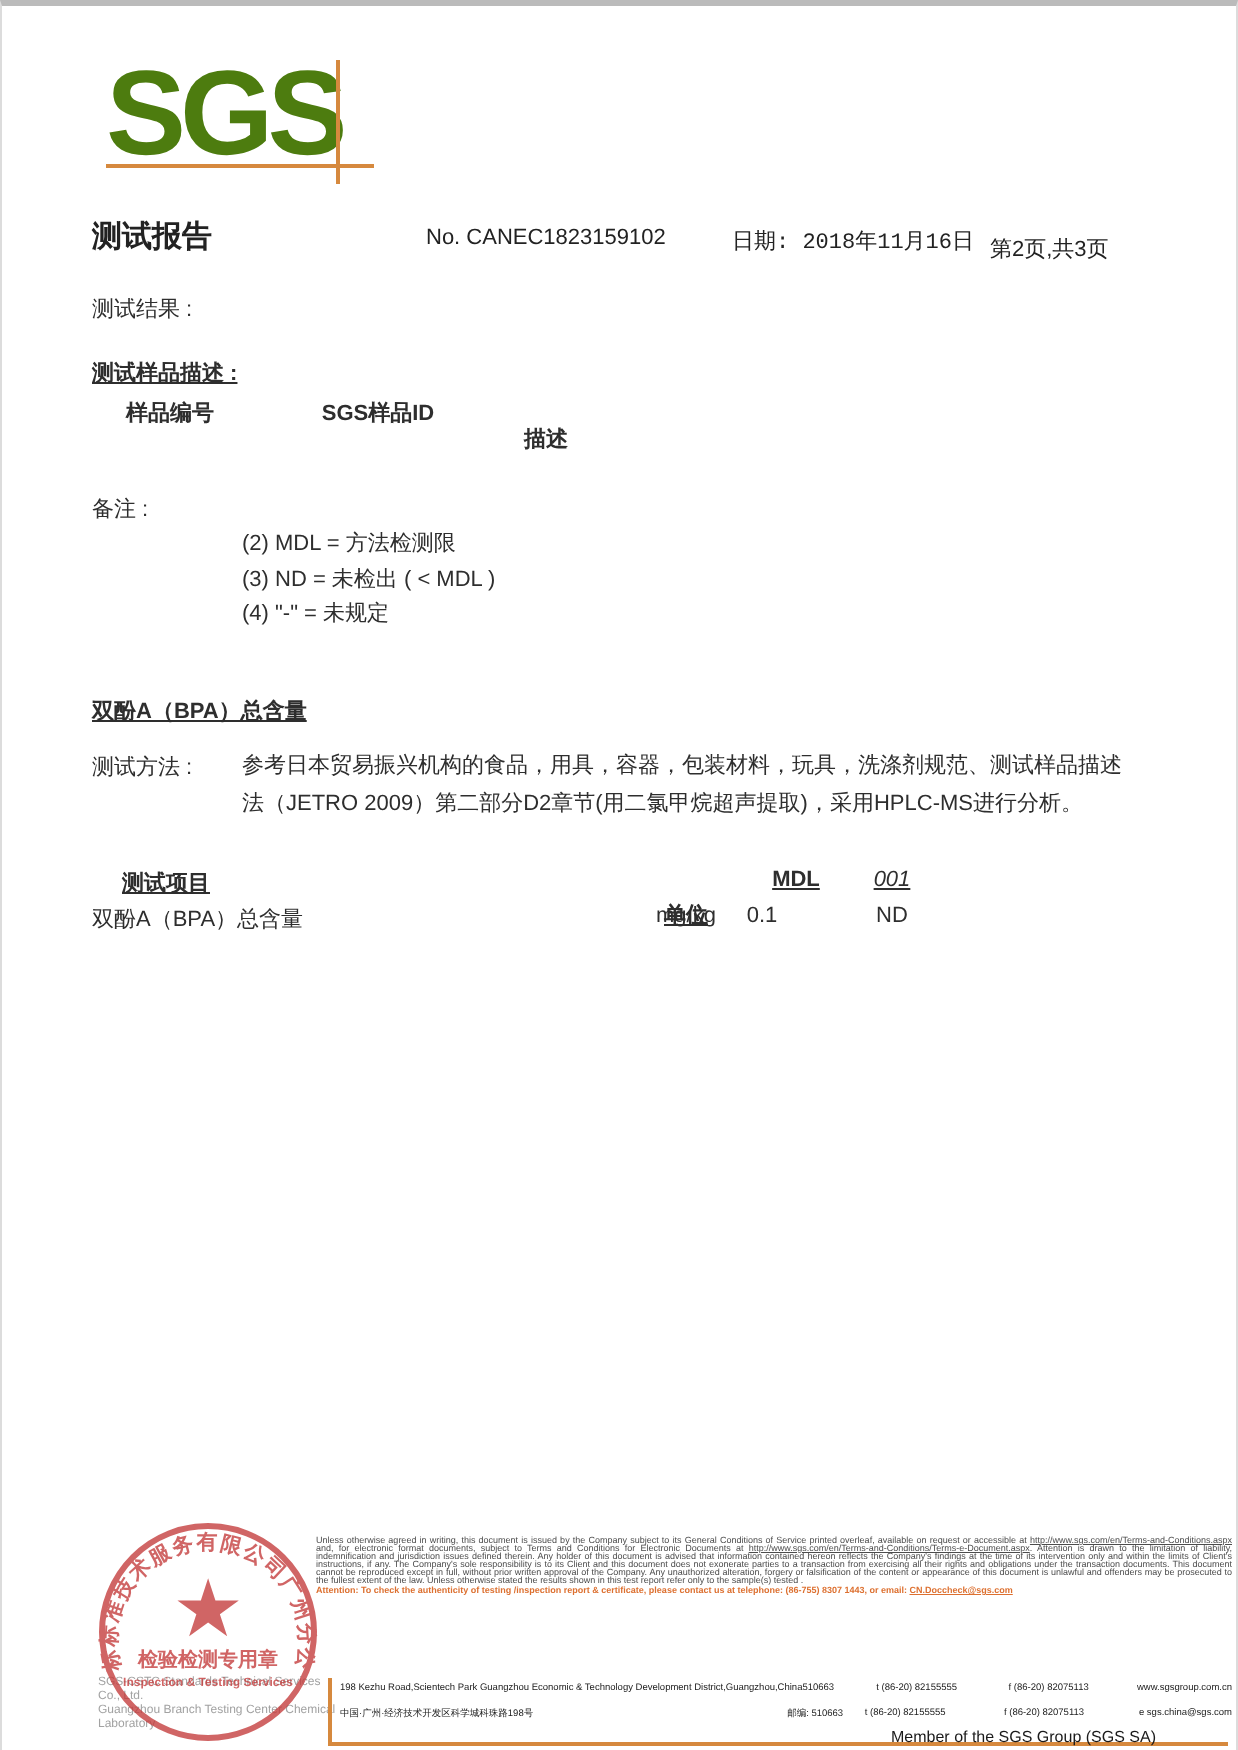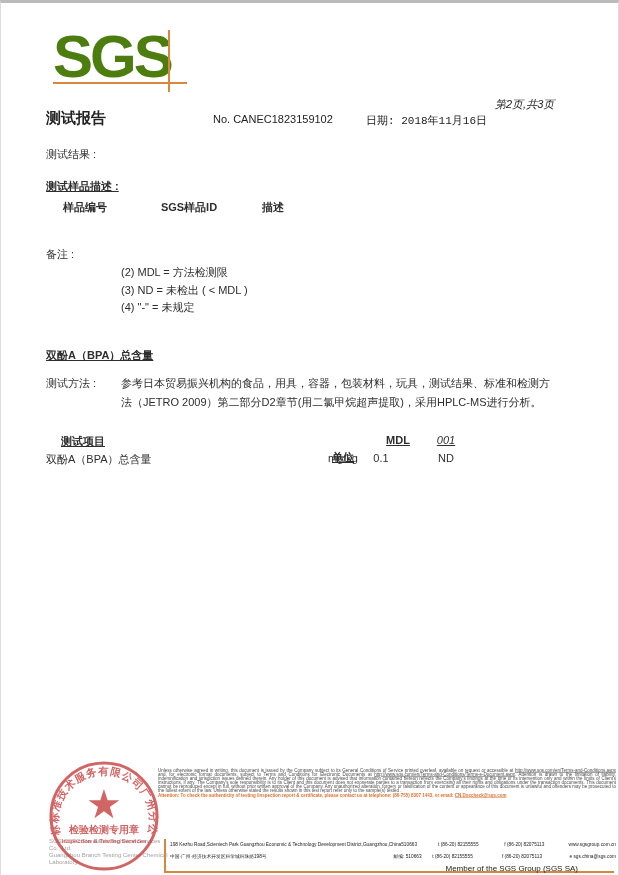--- a/index.html
+++ b/index.html
@@ -11,31 +11,31 @@
   }
   .abs { position:absolute; }
   
   .logo-text { left:52px; top:24px; font-size:60px; font-weight:bold; color:#4d7c0f; letter-spacing:-3px; line-height:1; }
   .logo-hline { left:52px; top:79px; width:134px; height:2px; background:#d6893e; }
   .logo-vline { left:167px; top:27px; width:2px; height:62px; background:#d6893e; }
   
   .doc-title { left:45px; top:106px; font-size:15px; font-weight:bold; color:#222; }
   .report-no { left:212px; top:110px; font-size:11px; color:#222; }
   .report-date { left:365px; top:110px; font-size:11px; color:#222;font-family:Liberation Mono, monospace; }
-  .page-info { left:494px; top:94px; font-size:11px; color:#222;font-style:italic; }
+  .page-info { left:494px; top:114px; font-size:11px; color:#222; }
   .lbl { font-size:11px; color:#2e2e2e; }
   .b { font-weight:bold; }
   .ul { text-decoration:underline; }
   .ital { font-style:italic; }
   
   .sample-table { left:45px; top:197px; font-size:11px; }
   .st-row { display:flex; line-height:15px; }
   .st-c1 { width:78px; text-align:center; }
   .st-c2 { width:130px; text-align:center; }
-  .st-c3 { padding-left:8px; text-align:left; }
+  .st-c3 { padding-left:8px; text-align:left;margin-top:13px; }
   
   .notes-list { left:120px; top:261px; font-size:11px; line-height:17.5px; }
   
   .method-text { left:120px; top:371px; font-size:11px; line-height:19px; white-space:nowrap; }
   
   .result-table { left:45px; top:412px; width:470px; height:40px; font-size:11px; }
   .rt { position:absolute;margin-top:19px; }
   .rt-item-h { left:15px; top:0; }
   .rt-unit-h { left:275px; top:16px; width:44px; text-align:center; }
   .rt-mdl-h { left:335px; top:0; width:34px; text-align:center; }
@@ -89,21 +89,21 @@
   <div class="abs lbl" style="left:45px; top:244px;">备注 :</div>
   <div class="abs notes-list">
     <div>(2) MDL = 方法检测限</div>
     <div>(3) ND = 未检出 ( &lt; MDL )</div>
     <div>(4) "-" = 未规定</div>
   </div>
 
   <div class="abs lbl b ul" style="left:45px; top:345px;">双酚A（BPA）总含量</div>
   <div class="abs lbl" style="left:45px; top:373px;">测试方法 :</div>
   <div class="abs method-text">
-    <div>参考日本贸易振兴机构的食品，用具，容器，包装材料，玩具，测试结果、标准和检测方</div>
+    <div>参考日本贸易振兴机构的食品，用具，容器，包装材料，玩具，洗涤剂规范、测试样品描述</div>
     <div>法（JETRO 2009）第二部分D2章节(用二氯甲烷超声提取)，采用HPLC-MS进行分析。</div>
   </div>
 
   <div class="abs result-table">
     <span class="rt rt-item-h b ul">测试项目</span>
     <span class="rt rt-unit-h b ul">单位</span>
     <span class="rt rt-mdl-h b ul">MDL</span>
     <span class="rt rt-001-h ital ul">001</span>
     <span class="rt rt-item">双酚A（BPA）总含量</span>
     <span class="rt rt-unit">mg/kg</span>

